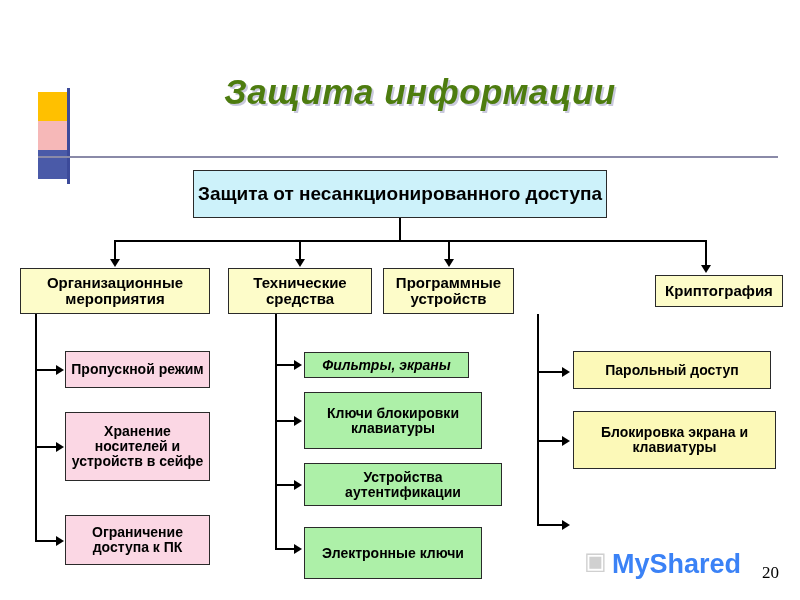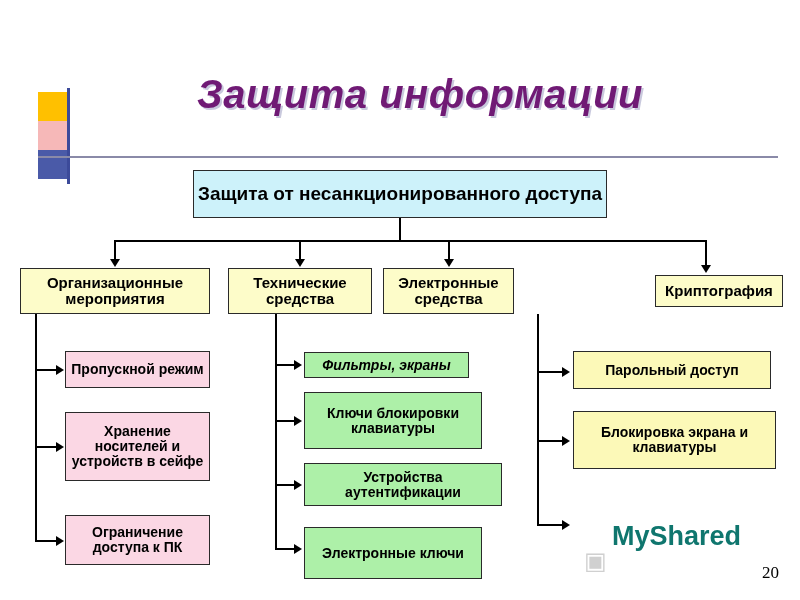--- a/index.html
+++ b/index.html
@@ -62,24 +62,24 @@
     background: #8a8aa8;
   }
 
   
   .title {
     position: absolute;
     left: 90px;
     top: 72px;
     width: 660px;
     text-align: center;
-    font-size: 40px;
+    font-size: 35px;
     font-weight: bold;
     font-style: italic;
-    color: #701a75;
+    color: #4d7c0f;
     letter-spacing: 0.5px;
     text-shadow: 2px 2px 0 #c9c9dd;
   }
 
   
   .box {
     position: absolute;
     box-sizing: border-box;
     display: flex;
     align-items: center;
@@ -172,24 +172,24 @@
     height: 0;
     border-top: 5px solid transparent;
     border-bottom: 5px solid transparent;
     border-left: 8px solid #000000;
   }
 
   
   #watermark {
     position: absolute;
     left: 584px;
-    top: 521px;
+    top: 549px;
     font-size: 27px;
     font-weight: bold;
-    color: #0f766e;
+    color: #3b82f6;
     letter-spacing: 0px;
   }
   #wm-logo {
     position: absolute;
     left: 584px;
     top: 548px;
     width: 26px;
     height: 26px;
     color: #d0d0d0;
     font-size: 24px;
@@ -230,21 +230,21 @@
   <div class="arrow-down" style="left:295px; top:259px;"></div>
 
   <div class="ln v2" style="left:448px; top:240px; height:20px;"></div>
   <div class="arrow-down" style="left:444px; top:259px;"></div>
 
   <div class="ln v2" style="left:705px; top:240px; height:26px;"></div>
   <div class="arrow-down" style="left:701px; top:265px;"></div>
 
   <div class="box box-yellow lvl2" id="l2-org">Организационные мероприятия</div>
   <div class="box box-yellow lvl2" id="l2-tech">Технические средства</div>
-  <div class="box box-yellow lvl2" id="l2-soft">Электронные средства</div>
+  <div class="box box-yellow lvl2" id="l2-soft">Программные устройств</div>
   <div class="box box-yellow" id="l2-crypt">Криптография</div>
 
   <div class="ln v2" style="left:35px; top:314px; height:228px;"></div>
   <div class="ln h2" style="left:35px; top:369px; width:22px;"></div>
   <div class="arrow-right" style="left:56px; top:365px;"></div>
   <div class="ln h2" style="left:35px; top:446px; width:22px;"></div>
   <div class="arrow-right" style="left:56px; top:442px;"></div>
   <div class="ln h2" style="left:35px; top:540px; width:22px;"></div>
   <div class="arrow-right" style="left:56px; top:536px;"></div>
 

